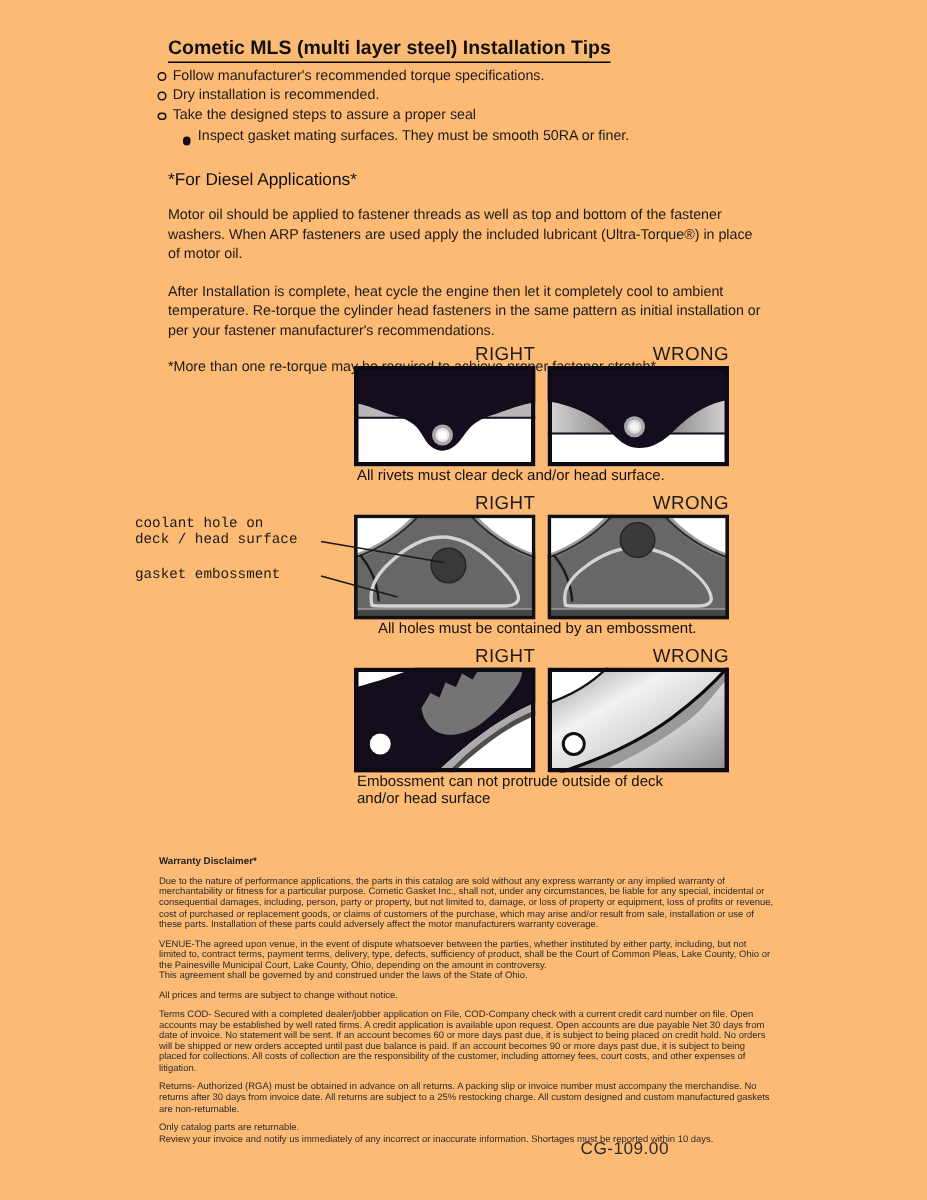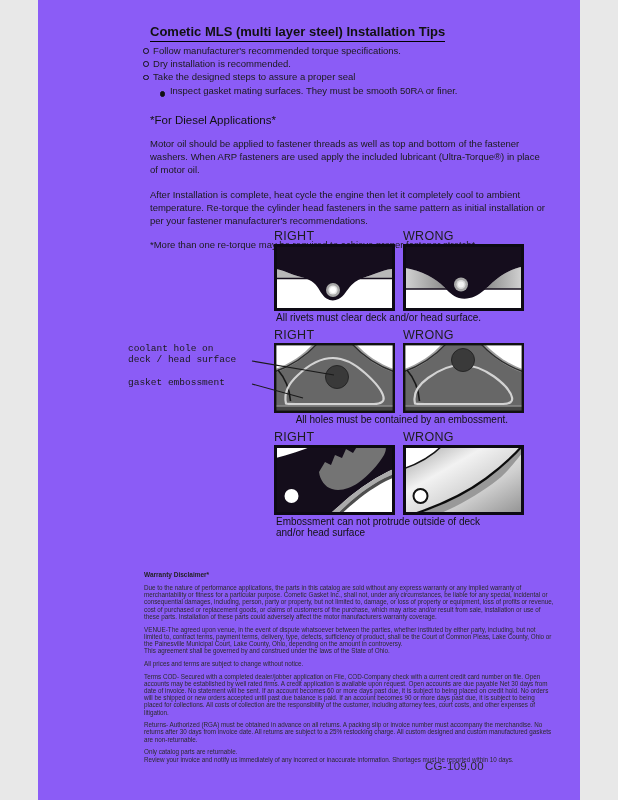--- a/index.html
+++ b/index.html
@@ -1,35 +1,35 @@
 <!DOCTYPE html>
 <html style="--ink: #1a1a1a; --diagram-black: #150d1d; --diagram-gray: #676767; --paper: #ffffff;"><head>
 <meta charset="utf-8">
 <style>
   html,body{margin:0;padding:0;background:#e8e8e8;}
   .sheet{
-    position:relative;width:542px;height:800px;background:#8b5cf6;
+    position:relative;width:618px;height:800px;background:#fdba74;
     font-family:"Liberation Sans","DejaVu Sans",sans-serif;color:#1a1a1a;
     overflow:hidden;margin:0 auto;
   }
   .abs{position:absolute;}
   .page-title{
     left:112px;top:24px;font-size:13px;font-weight:bold;color:#111;
     border-bottom:1.5px solid #000;padding-bottom:1.5px;white-space:nowrap;
   }
   .bullets{left:105px;top:44px;width:405px;font-size:9.5px;line-height:13.2px;}
   .b-row{display:flex;}
   .b-row.sub{margin-left:17px;align-items:flex-end;}
   .b-marker{flex:0 0 auto;width:3.6px;height:3.6px;border:0.9px solid #111;
     border-radius:50%;margin:4.2px 4.5px 0 0;}
   .b-marker.filled{background:#111;border-color:#111;width:3.4px;height:3.4px;margin-top:4.4px;}
   .diesel{left:112px;top:114px;width:396px;}
   .diesel h2{font-size:11.5px;font-weight:normal;margin:0 0 7px 0;color:#111;}
   .diesel p{font-size:9.5px;line-height:12.9px;margin:12px 0 10px 0;}
-  .diag-label{width:121px;text-align:left;font-size:12.5px;color:#1c1c1c;letter-spacing:0.3px;}
+  .diag-label{width:121px;text-align:right;font-size:12.5px;color:#1c1c1c;letter-spacing:0.3px;}
   .diag-box{width:121px;height:67px;}
   .diag-box svg{display:block;width:100%;height:100%;}
   .caption{font-size:10px;color:#111;white-space:pre-line;}
   .callout{width:122px;text-align:left;font-size:9.5px;line-height:10.5px;
     color:#1a1a1a;white-space:pre-line;font-family:Liberation Mono, monospace;}
   .overlay{left:0;top:0;width:618px;height:800px;pointer-events:none;}
   .warranty{left:106px;top:571px;width:410px;}
   .warranty h3{font-size:6.5px;font-weight:bold;margin:0 0 6px 0;color:#222;}
   .warranty p{font-size:6.3px;line-height:7.2px;margin:0 0 5.5px 0;color:#2b2b2b;white-space:pre-line;}
   .page-code{left:387px;top:760px;font-size:11.5px;letter-spacing:0.3px;color:#2b2b2b;}
@@ -146,21 +146,21 @@
       <path d="M77.5,0.5 C89,13 103.5,23 121,29" stroke="#2d2d2d" stroke-width="1.4" fill="none"></path>
       <path d="M4,27 C11,35 15.5,45 16.5,58" stroke="#191919" stroke-width="1.6" fill="none"></path>
       <path d="M12,60.5 C10,52 14,43 25,35 C35,27.5 47,22 59,22 C71,22 81,26.5 91,33.5 C100,40 107.5,48 109,54.5 C110,58.5 107,61 100,61 L22,61 C16,61 13,61 12,60.5 Z" stroke="#d3d3d3" stroke-width="2.2" fill="none"></path>
       <circle cx="60" cy="17" r="11.5" fill="#3a3a3a" stroke="#262626" stroke-width="1"></circle>
       <rect x="1.5" y="63.5" width="118" height="5" fill="#454545"></rect>
       <path d="M1.5,63 H119.5" stroke="#9d9d9d" stroke-width="1"></path>
       <rect x="1.2" y="1.2" width="118.6" height="67.6" fill="none" stroke="#111111" stroke-width="2.4"></rect>
     </svg>
   </div>
 
-  <div class="abs caption" style="left:220px;top:414px;width:250px;text-align:right">All holes must be contained by an embossment.</div>
+  <div class="abs caption" style="left:252px;top:414px;width:250px;text-align:left">All holes must be contained by an embossment.</div>
 
   <div class="abs diag-label" style="left:236px;top:430px">RIGHT</div>
   <div class="abs diag-label" style="left:365px;top:430px">WRONG</div>
 
   <div class="abs diag-box" style="left:236px;top:445px;height:70px">
     <svg viewBox="0 0 121 70" preserveAspectRatio="none">
       <rect x="0" y="0" width="121" height="70" fill="#ffffff"></rect>
       <path d="M0,13.5 C15,9.5 29,5 41,0 L121,0 L121,23.5 C104,30.5 86,42.5 70,56.5 C64.5,61.5 59.5,65.5 55,70 L0,70 Z" fill="#140d1b"></path>
       <path d="M121,23.5 C104,30.5 86,42.5 70,56.5 C64.5,61.5 59.5,65.5 55,70 L62.5,70 C66.5,65.5 71,61.5 76.5,56.5 C91,44 107,33.5 121,28.5 Z" fill="#ababab"></path>
       <path d="M121,28.5 C107,33.5 91,44 76.5,56.5 C71,61.5 66.5,65.5 62.5,70 L66.5,70 C70.5,66 75,62 80.5,57.5 C94,46 109,36.5 121,32 Z" fill="#4e4e4e"></path>

